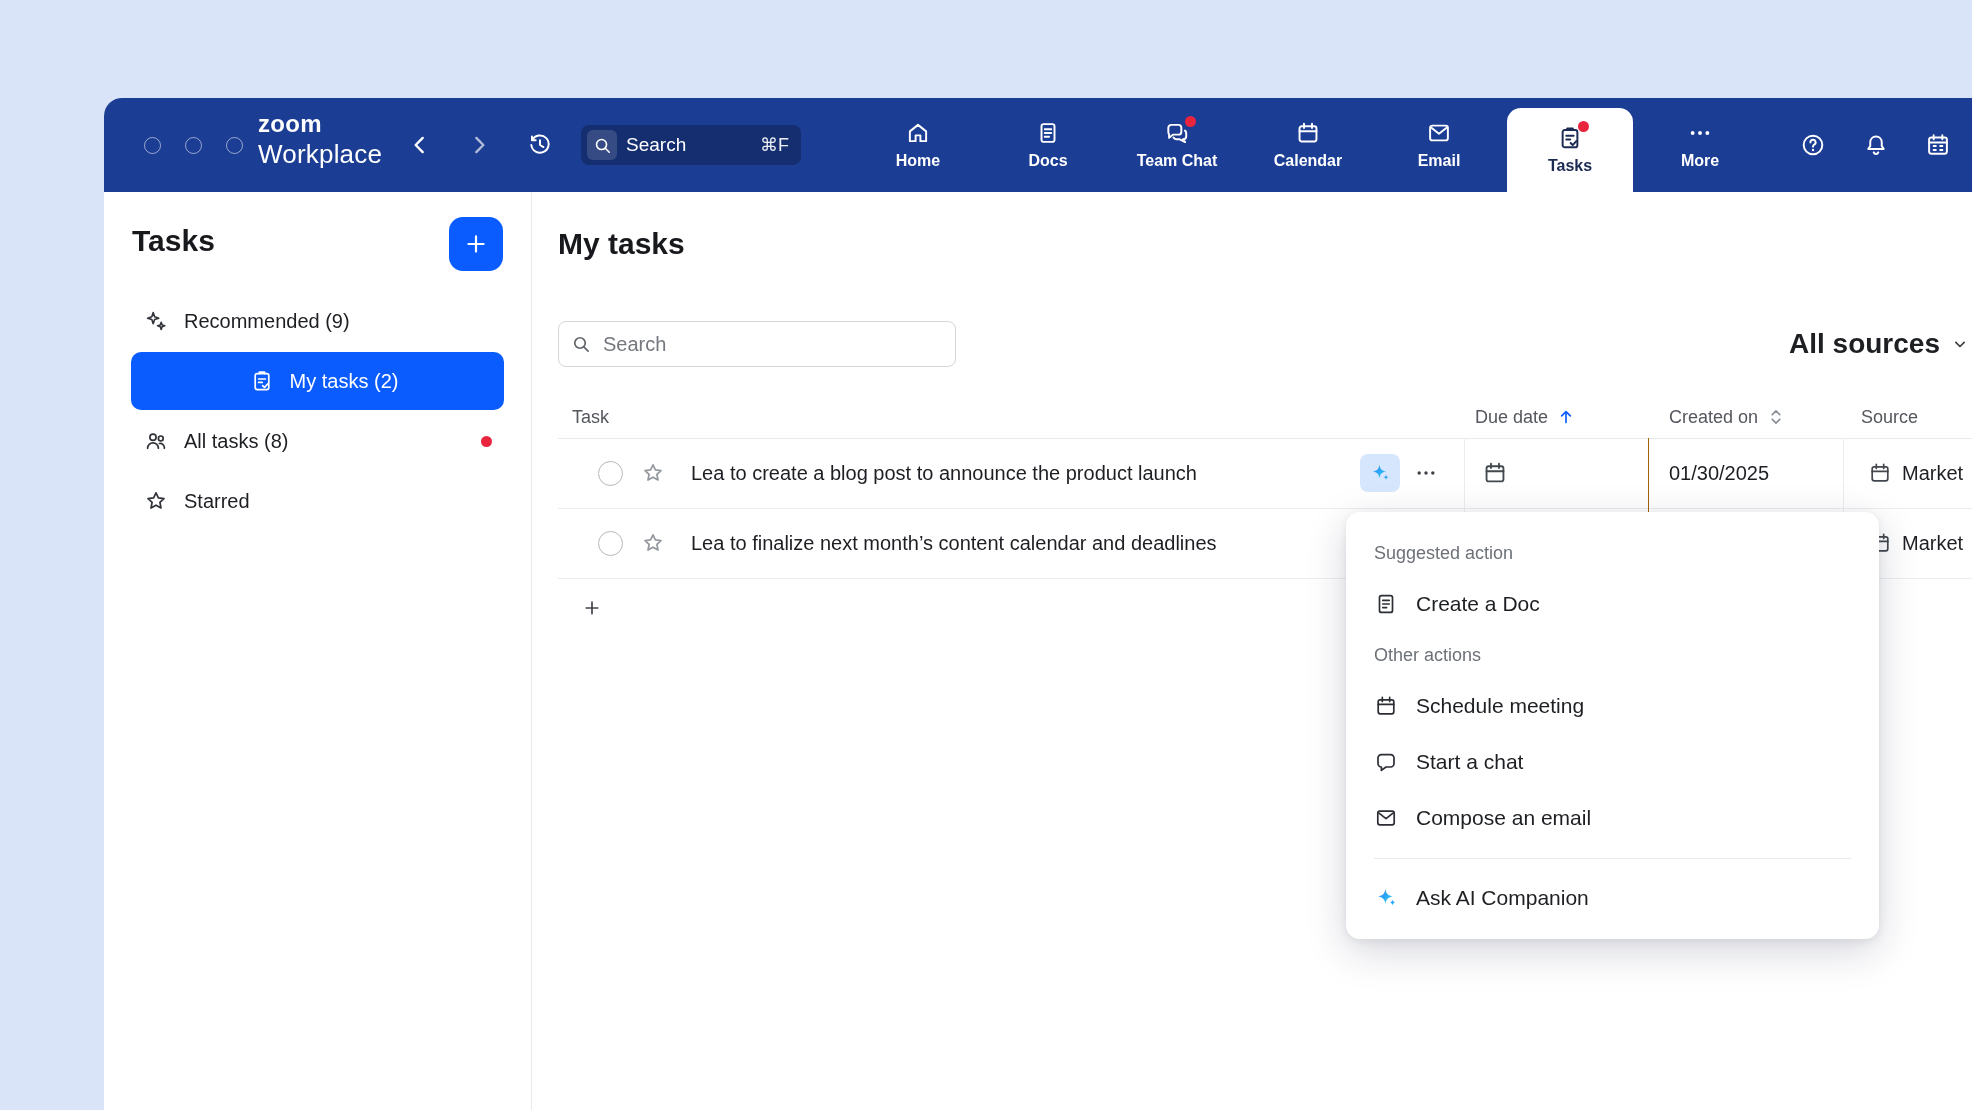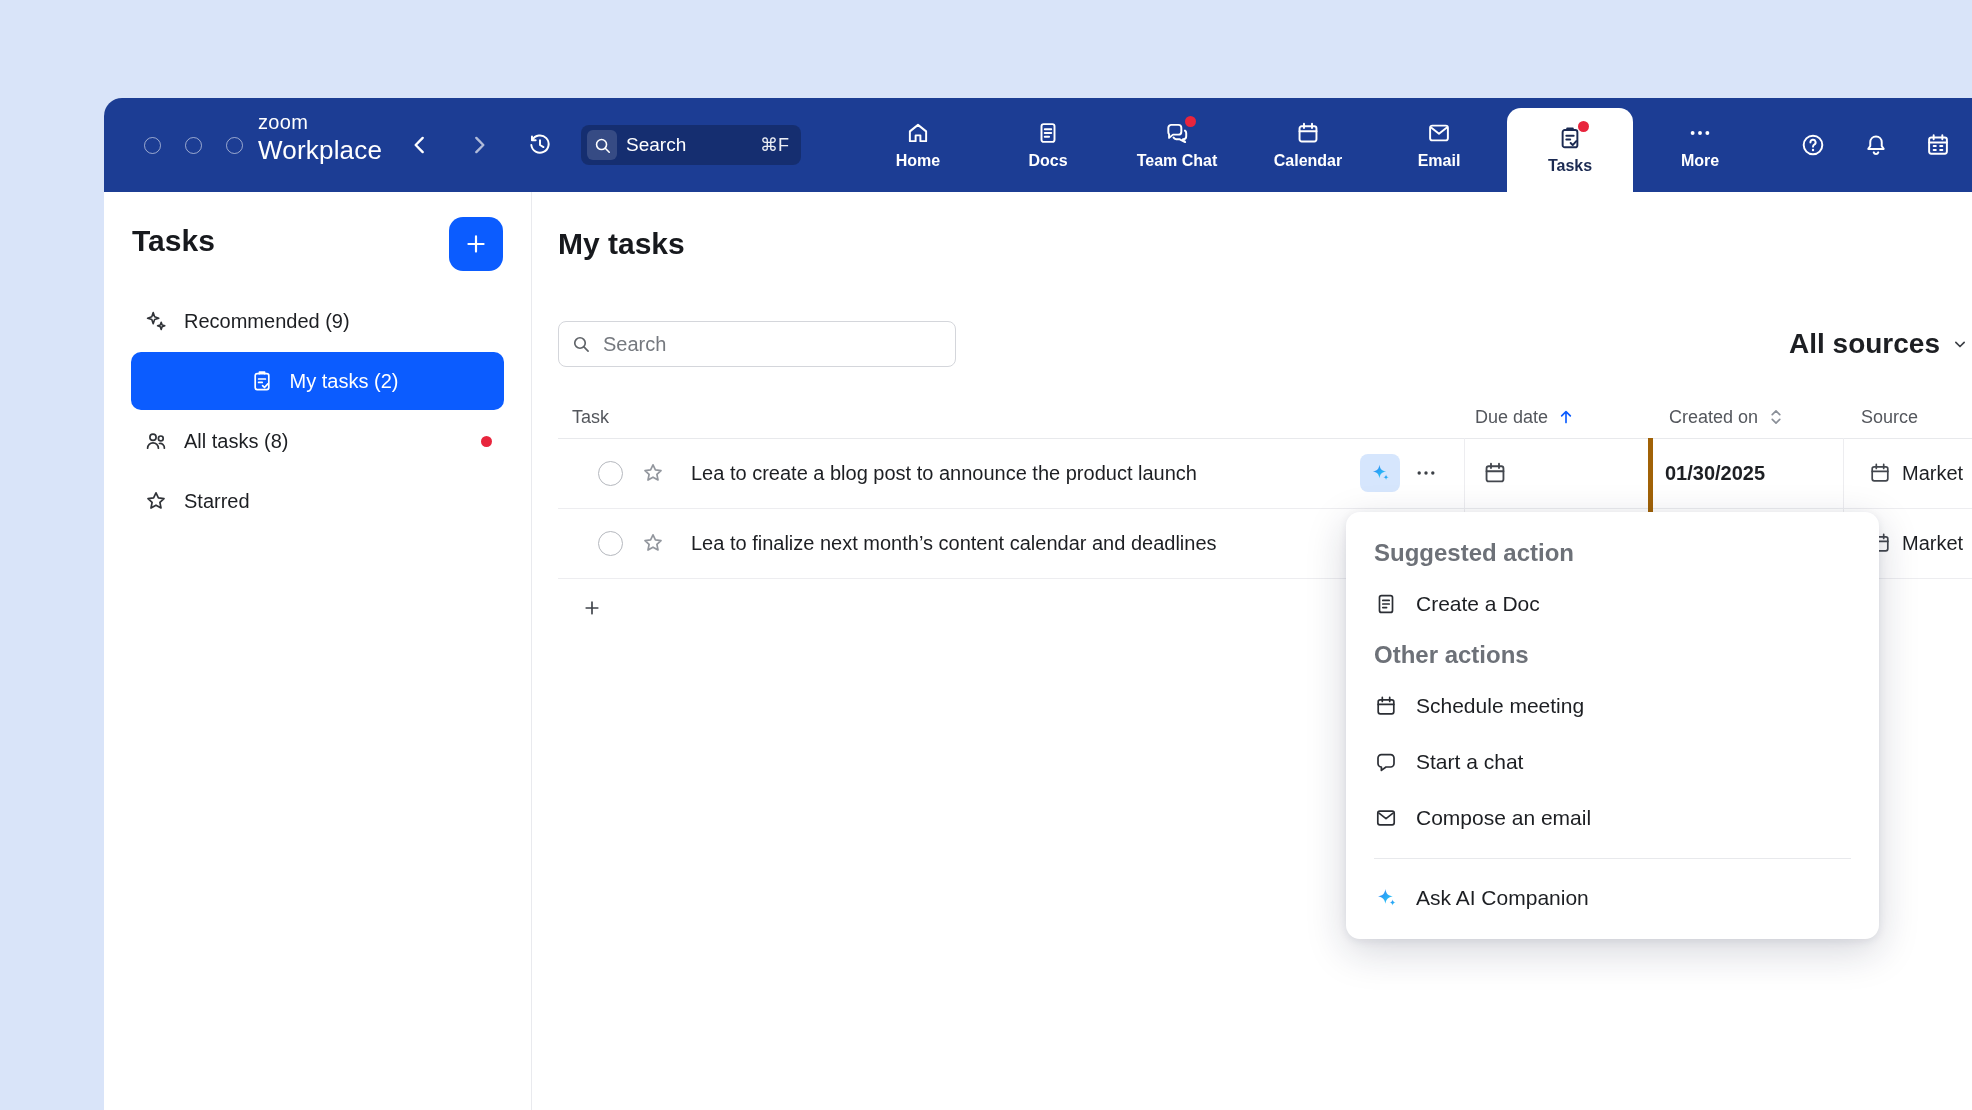--- a/index.html
+++ b/index.html
@@ -8,21 +8,21 @@
   svg{display:block;}
 
   
   .window{position:absolute;left:104px;top:98px;width:1900px;height:1012px;background:#fff;border-top-left-radius:18px;}
 
   
   .topbar{position:absolute;left:0;top:0;right:0;height:94px;background:var(--topbar,#1c3d94);border-top-left-radius:18px;color:#fff;}
   .win-controls{position:absolute;left:40px;top:39px;display:flex;gap:24px;}
   .wc-circle{width:17px;height:17px;border-radius:50%;border:1.5px solid rgba(255,255,255,.55);box-sizing:border-box;}
   .logo{position:absolute;left:154px;top:14px;line-height:1;}
-  .logo-zoom{font-size:20px;font-weight:400;letter-spacing:.3px;}
+  .logo-zoom{font-size:24px;font-weight:700;letter-spacing:.3px;}
   .logo-wp{font-size:26px;font-weight:400;margin-top:5px;letter-spacing:.2px;}
   .tb-btn{position:absolute;top:27px;width:40px;height:40px;display:flex;align-items:center;justify-content:center;background:none;border:none;color:#fff;padding:0;cursor:pointer;}
   .tb-btn.dim{opacity:.65;}
   .tsearch{position:absolute;left:477px;top:27px;width:220px;height:40px;border-radius:8px;background:rgba(0,0,0,.24);display:flex;align-items:center;padding:0 12px 0 6px;box-sizing:border-box;cursor:pointer;}
   .search-chip{width:30px;height:30px;border-radius:6px;background:rgba(255,255,255,.14);display:flex;align-items:center;justify-content:center;margin-right:9px;}
   .tsearch-text{font-size:19px;color:#fff;flex:1;}
   .tsearch-kbd{font-size:18px;color:rgba(255,255,255,.92);}
   .nav{position:absolute;top:0;height:94px;width:126px;display:flex;flex-direction:column;align-items:center;justify-content:center;gap:6px;font-size:16px;color:#fff;cursor:pointer;font-weight:bold;}
   .nav-ic{position:relative;height:26px;}
   .nav.active{top:10px;height:84px;background:#fff;border-radius:14px 14px 0 0;color:#1b2a52;}
@@ -50,29 +50,29 @@
   .thead{position:absolute;left:26px;top:204px;width:1446px;height:42px;border-bottom:1px solid #e8e9ec;font-size:18px;color:#54575d;}
   .th{position:absolute;top:0;height:100%;display:flex;align-items:center;gap:8px;}
   .trow{position:absolute;left:26px;width:1446px;height:70px;border-bottom:1px solid #ededf0;display:flex;align-items:stretch;font-size:20px;color:#1d1f23;}
   .cell-task{width:906px;display:flex;align-items:center;box-sizing:border-box;}
   .radio{width:25px;height:25px;border-radius:50%;border:1.5px solid #b5b8be;box-sizing:border-box;margin-left:40px;flex:none;cursor:pointer;}
   .row-star{margin-left:18px;color:#93979e;flex:none;cursor:pointer;}
   .task-title{margin-left:26px;white-space:nowrap;}
   .ai-chip{margin-left:auto;width:40px;height:38px;border-radius:8px;background:#d6e6fd;display:flex;align-items:center;justify-content:center;flex:none;cursor:pointer;align-self:center;}
   .more-btn{width:44px;height:38px;display:flex;align-items:center;justify-content:center;color:#3c4046;flex:none;margin:0 16px 0 4px;cursor:pointer;align-self:center;background:none;border:none;}
   .cell-due{width:184px;border-left:1px solid #ededf0;display:flex;align-items:center;padding-left:17px;box-sizing:border-box;color:#43474e;}
-  .cell-created{width:195px;border-left:5px solid #a16207;display:flex;align-items:center;padding-left:12px;box-sizing:border-box;font-weight:bold;}
+  .cell-created{width:195px;border-left:1px solid #a16207;display:flex;align-items:center;padding-left:20px;box-sizing:border-box;}
   .cell-source{flex:1;border-left:1px solid #ededf0;display:flex;align-items:center;gap:10px;padding-left:24px;box-sizing:border-box;color:#1d1f23;white-space:nowrap;overflow:hidden;}
   .cell-source .src-ic{color:#43474e;flex:none;}
   .add-row{position:absolute;left:26px;top:386px;width:1446px;height:60px;display:flex;align-items:center;}
   .add-task-btn{margin-left:18px;width:32px;height:32px;display:flex;align-items:center;justify-content:center;color:#3f434a;background:none;border:none;cursor:pointer;}
 
   
   .menu{position:absolute;left:1346px;top:512px;width:533px;background:#fff;border-radius:14px;box-shadow:0 12px 40px rgba(20,30,60,.18),0 2px 8px rgba(20,30,60,.08);padding:18px 0 12px;box-sizing:border-box;z-index:50;}
-  .menu-label{height:46px;display:flex;align-items:center;padding:0 28px;color:#6d7178;font-size:24px;font-weight:bold;}
+  .menu-label{height:46px;display:flex;align-items:center;padding:0 28px;color:#6d7178;font-size:18px;}
   .menu-item{height:56px;display:flex;align-items:center;gap:18px;padding:0 28px;font-size:21px;color:#1d1f23;cursor:pointer;}
   .menu-item .mi-ic{color:#2b2e34;width:24px;height:24px;flex:none;}
   .menu-sep{height:1px;background:#e8e9ec;margin:12px 28px 10px;}
   .menu-item.ai{height:58px;}
 </style>
 </head>
 <body>
 
 <svg width="0" height="0" style="position:absolute">
   <defs>

